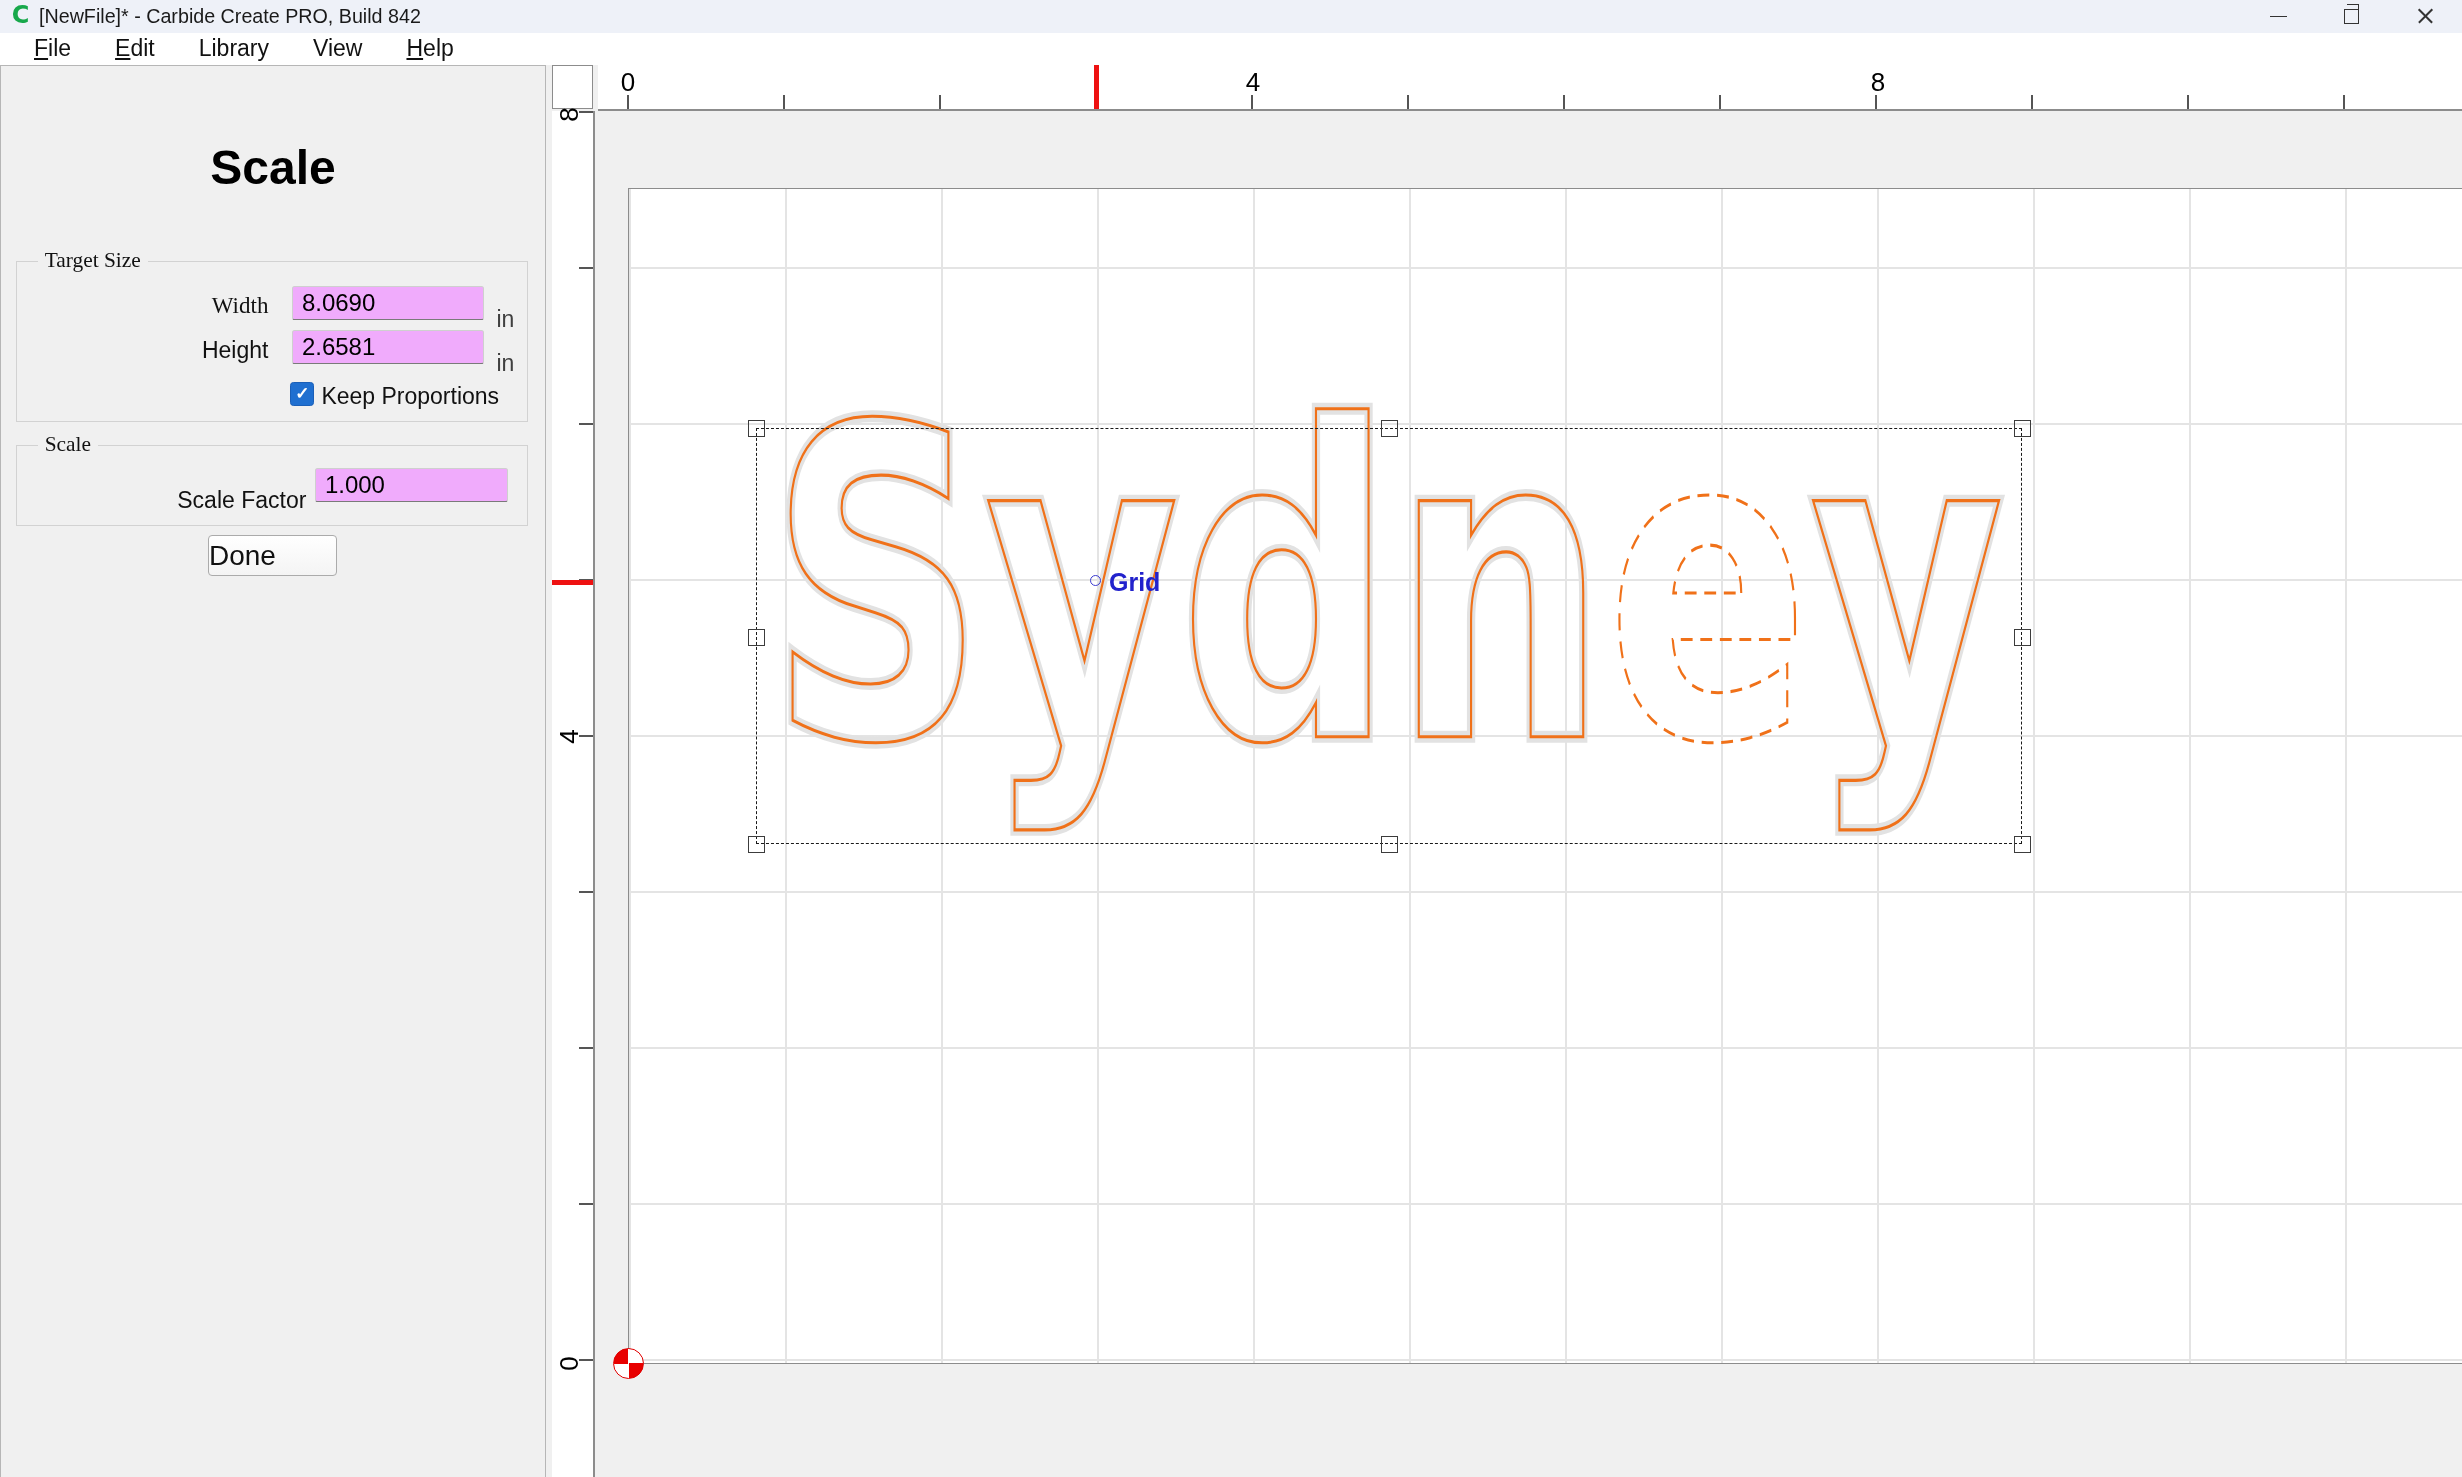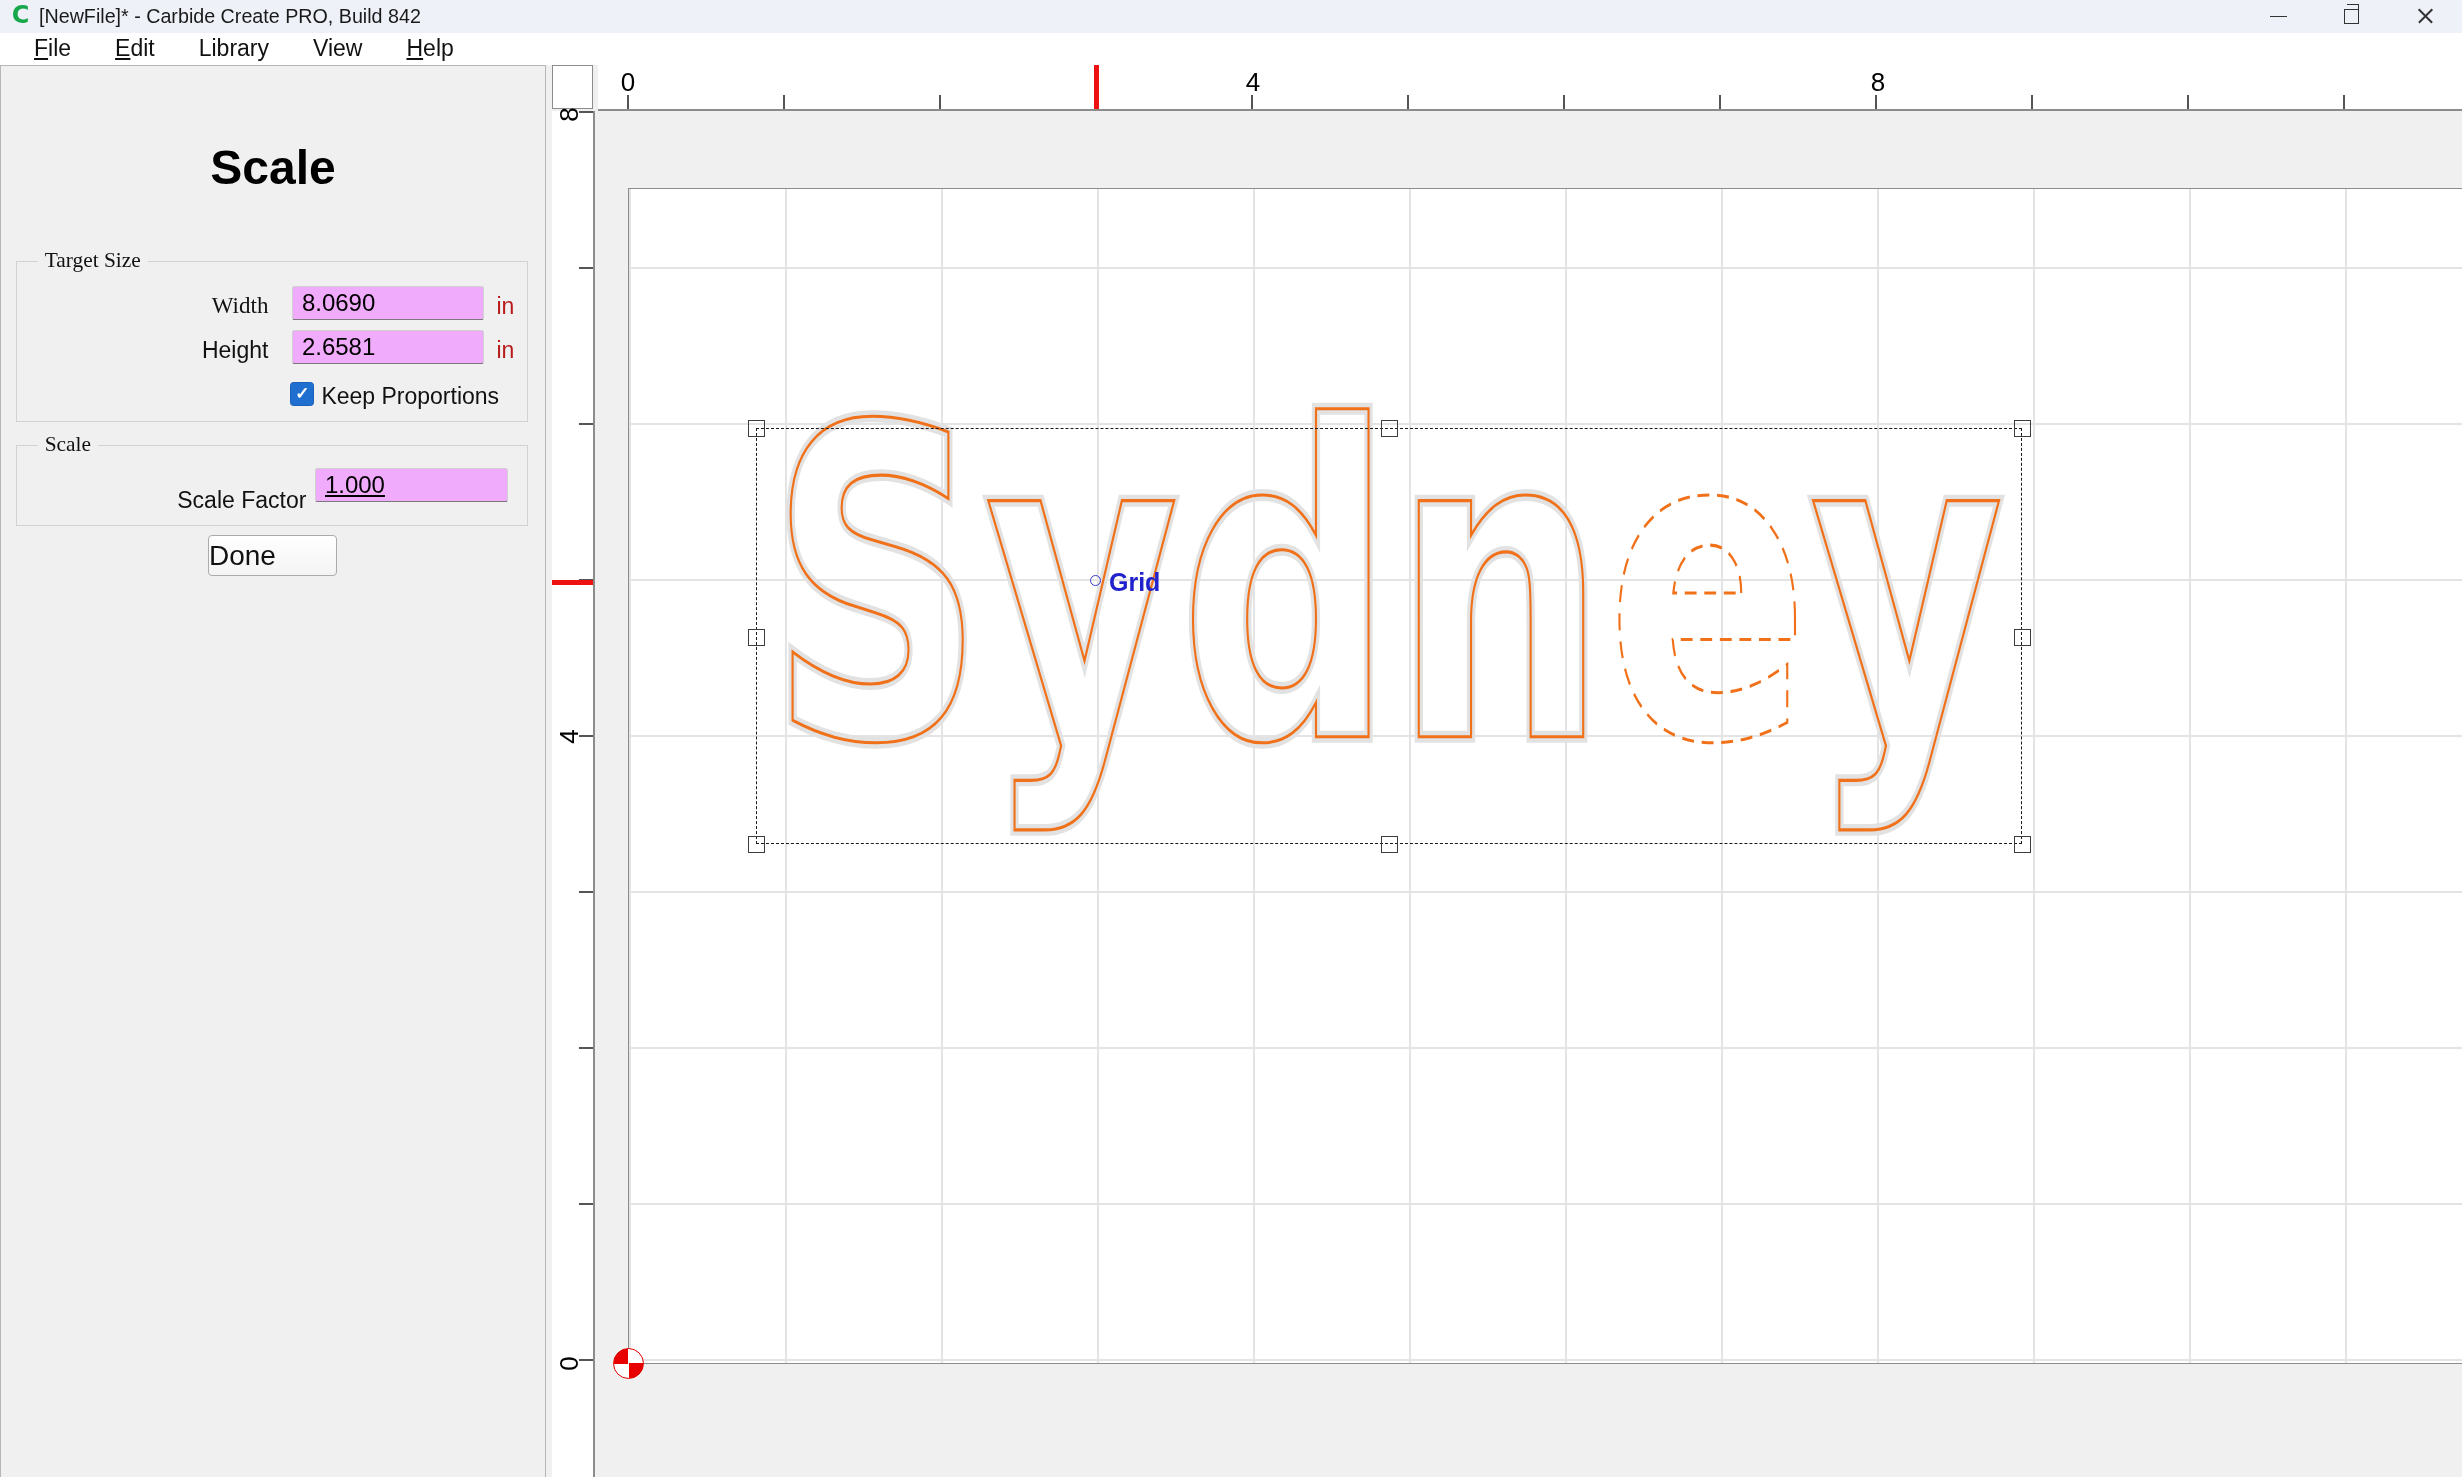--- a/index.html
+++ b/index.html
@@ -27,21 +27,21 @@
 
   
   .panel{left:0;top:65px;width:544px;height:1412px;background:#f0f0f0;border:0.9px solid #b6b6b6;border-bottom:none;}
   .panel-heading{left:0;top:74px;width:544px;text-align:center;font-size:48px;font-weight:bold;color:#000;}
   .groupbox{border:0.9px solid #d2d2d2;background:#f0f0f0;}
   .group-label{position:absolute;top:-13.7px;left:20.5px;background:#f0f0f0;padding:0 6.8px;font-size:21.4px;color:#111;font-family:Liberation Serif, serif;}
   .g-target{left:15.4px;top:195px;width:510px;height:159px;}
   .g-scale{left:15.4px;top:379px;width:510px;height:79px;}
   .fld-label{position:absolute;font-size:23px;color:#111;text-align:right;}
   .fld{position:absolute;height:34px;background:#f0abfc;border:0.9px solid #cfcfcf;border-bottom:0.9px solid #7a7a7a;border-radius:2.6px;font-size:24px;color:#000;padding:0 8.5px;font-family:"Liberation Sans",sans-serif;box-sizing:border-box;}
-  .unit{position:absolute;font-size:23px;color:#b91c1c;}
+  .unit{position:absolute;font-size:23px;color:#404040;margin-top:13px;}
   .checkbox{position:absolute;width:22px;height:22px;background:#1f6fd0;border:0.9px solid #1a5fb8;border-radius:3.4px;color:#fff;font-size:17px;line-height:21.4px;text-align:center;font-weight:bold;}
   .cb-label{position:absolute;font-size:23px;color:#111;}
   .done-btn{left:207px;top:469px;width:127px;height:39px;background:linear-gradient(#ffffff,#f4f4f4);border:0.9px solid #ababab;border-radius:4px;font-size:28px;color:#111;display:flex;align-items:center;justify-content:flex-start;}
 
   
   .corner-box{left:552px;top:65px;width:41px;height:44px;background:#fff;border:1.7px solid #8c8c8c;box-sizing:border-box;}
   .hruler{left:598px;top:65px;width:1864px;height:44px;background:#fff;border-bottom:2.6px solid #8c8c8c;}
   .hruler-ticks{left:29px;bottom:0;right:0;height:13.7px;background:repeating-linear-gradient(90deg,#555 0 1.7px,transparent 1.7px 156px);}
   .hruler-label{top:1.7px;transform:translateX(-50%);font-size:26px;color:#000;}
   .hruler-cursor{left:496px;top:0;width:5.1px;height:44px;background:#ee1111;}
@@ -105,21 +105,21 @@
     <div class="unit" style="left:479px;top:75px;">in</div>
     <div class="checkbox" style="left:273px;top:120px;">
       <span>✓</span>
     </div>
     <div class="cb-label" style="left:304px;top:121px;">Keep Proportions</div>
   </div>
 
   <div class="abs groupbox g-scale">
     <div class="group-label">Scale</div>
     <div class="fld-label" style="left:0;width:289px;top:41px;">Scale Factor</div>
-    <input class="fld" style="left: 298px; top: 22px; width: 193px; text-decoration: underline;" value="1.000">
+    <input class="fld" style="left: 298px; top: 22px; width: 193px;" value="1.000">
   </div>
 
   <div class="abs done-btn">
     <span>Done</span>
   </div>
 </div>
 
 <div class="abs corner-box"></div>
 
 <div class="abs hruler">

